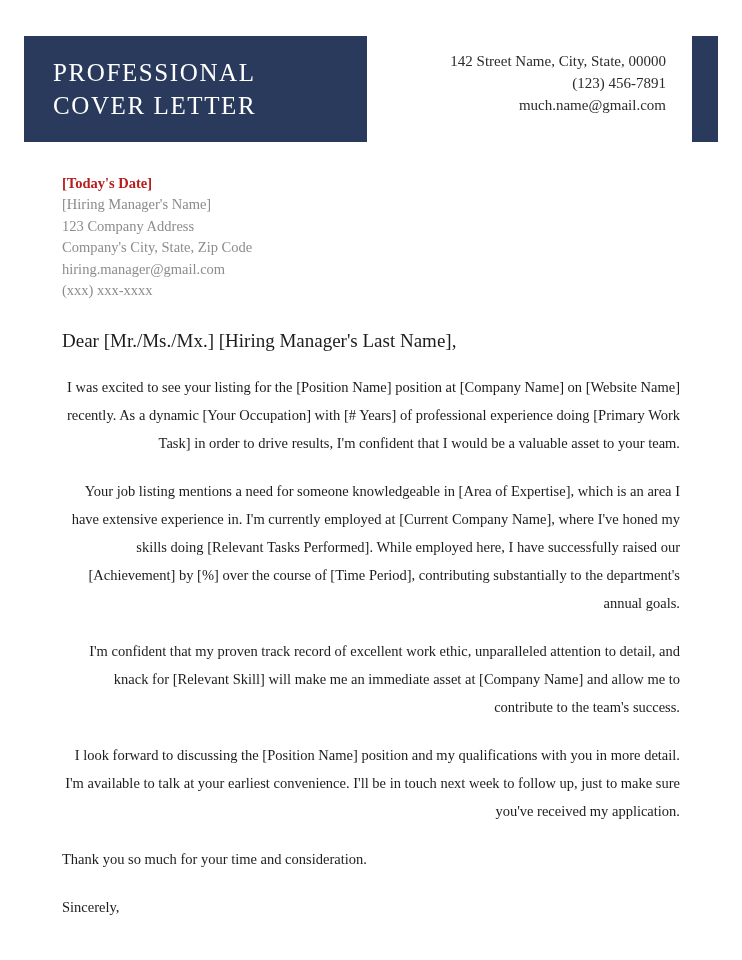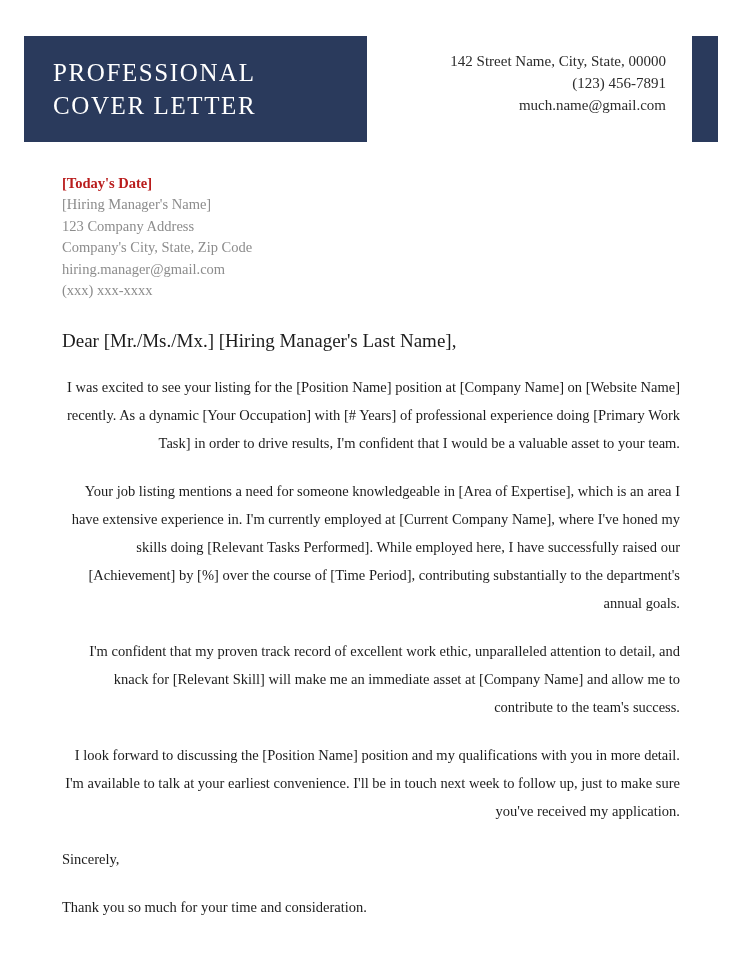--- a/index.html
+++ b/index.html
@@ -158,18 +158,18 @@
       <div class="recipient-line">(xxx) xxx-xxxx</div>
     </div>
 
     <div class="salutation">Dear [Mr./Ms./Mx.] [Hiring Manager's Last Name],</div>
 
     <p class="paragraph">I was excited to see your listing for the [Position Name] position at [Company Name] on [Website Name] recently. As a dynamic [Your Occupation] with [# Years] of professional experience doing [Primary Work Task] in order to drive results, I'm confident that I would be a valuable asset to your team.</p>
     <p class="paragraph">Your job listing mentions a need for someone knowledgeable in [Area of Expertise], which is an area I have extensive experience in. I'm currently employed at [Current Company Name], where I've honed my skills doing [Relevant Tasks Performed]. While employed here, I have successfully raised our [Achievement] by [%] over the course of [Time Period], contributing substantially to the department's annual goals.</p>
     <p class="paragraph">I'm confident that my proven track record of excellent work ethic, unparalleled attention to detail, and knack for [Relevant Skill] will make me an immediate asset at [Company Name] and allow me to contribute to the team's success.</p>
     <p class="paragraph">I look forward to discussing the [Position Name] position and my qualifications with you in more detail. I'm available to talk at your earliest convenience. I'll be in touch next week to follow up, just to make sure you've received my application.</p>
 
+    <p class="closing-line">Thank you so much for your time and consideration.</p>
     <p class="closing-line">Sincerely,</p>
-    <p class="closing-line">Thank you so much for your time and consideration.</p>
 
   </div>
 
 </div>
 
 </body></html>

